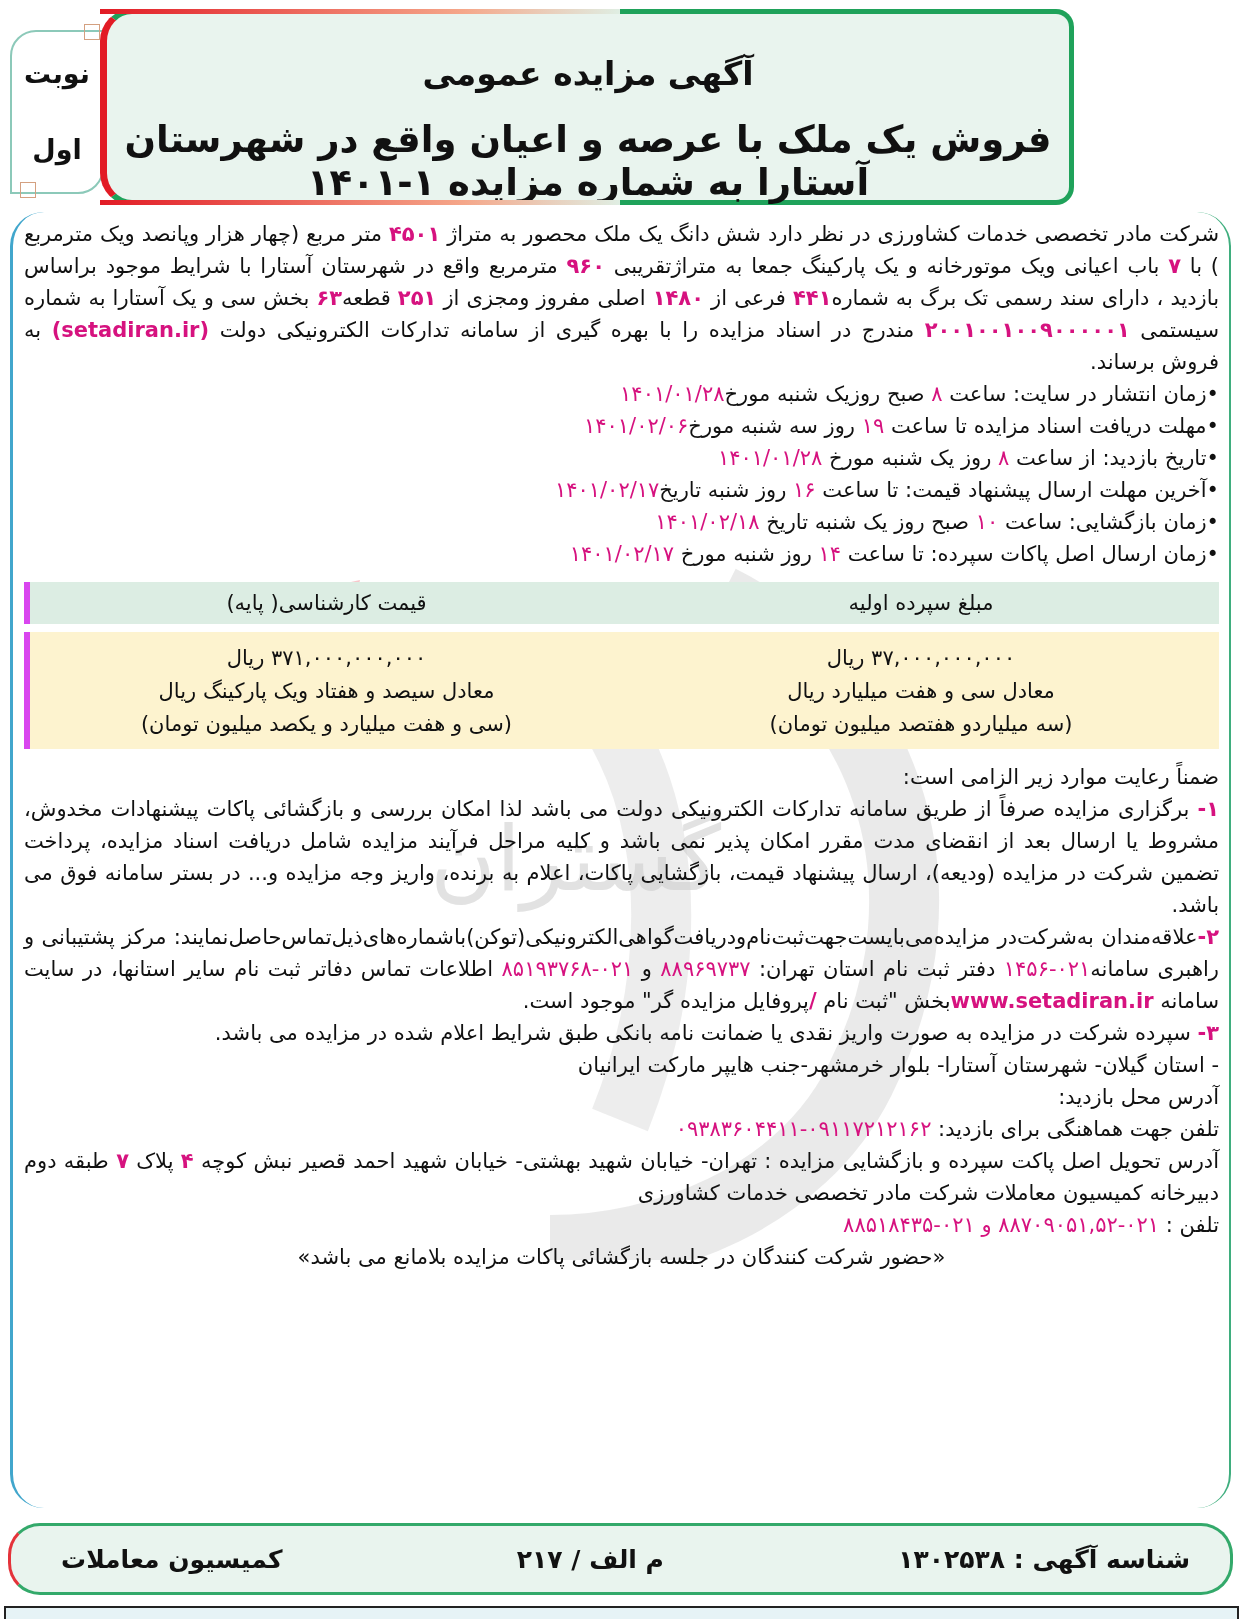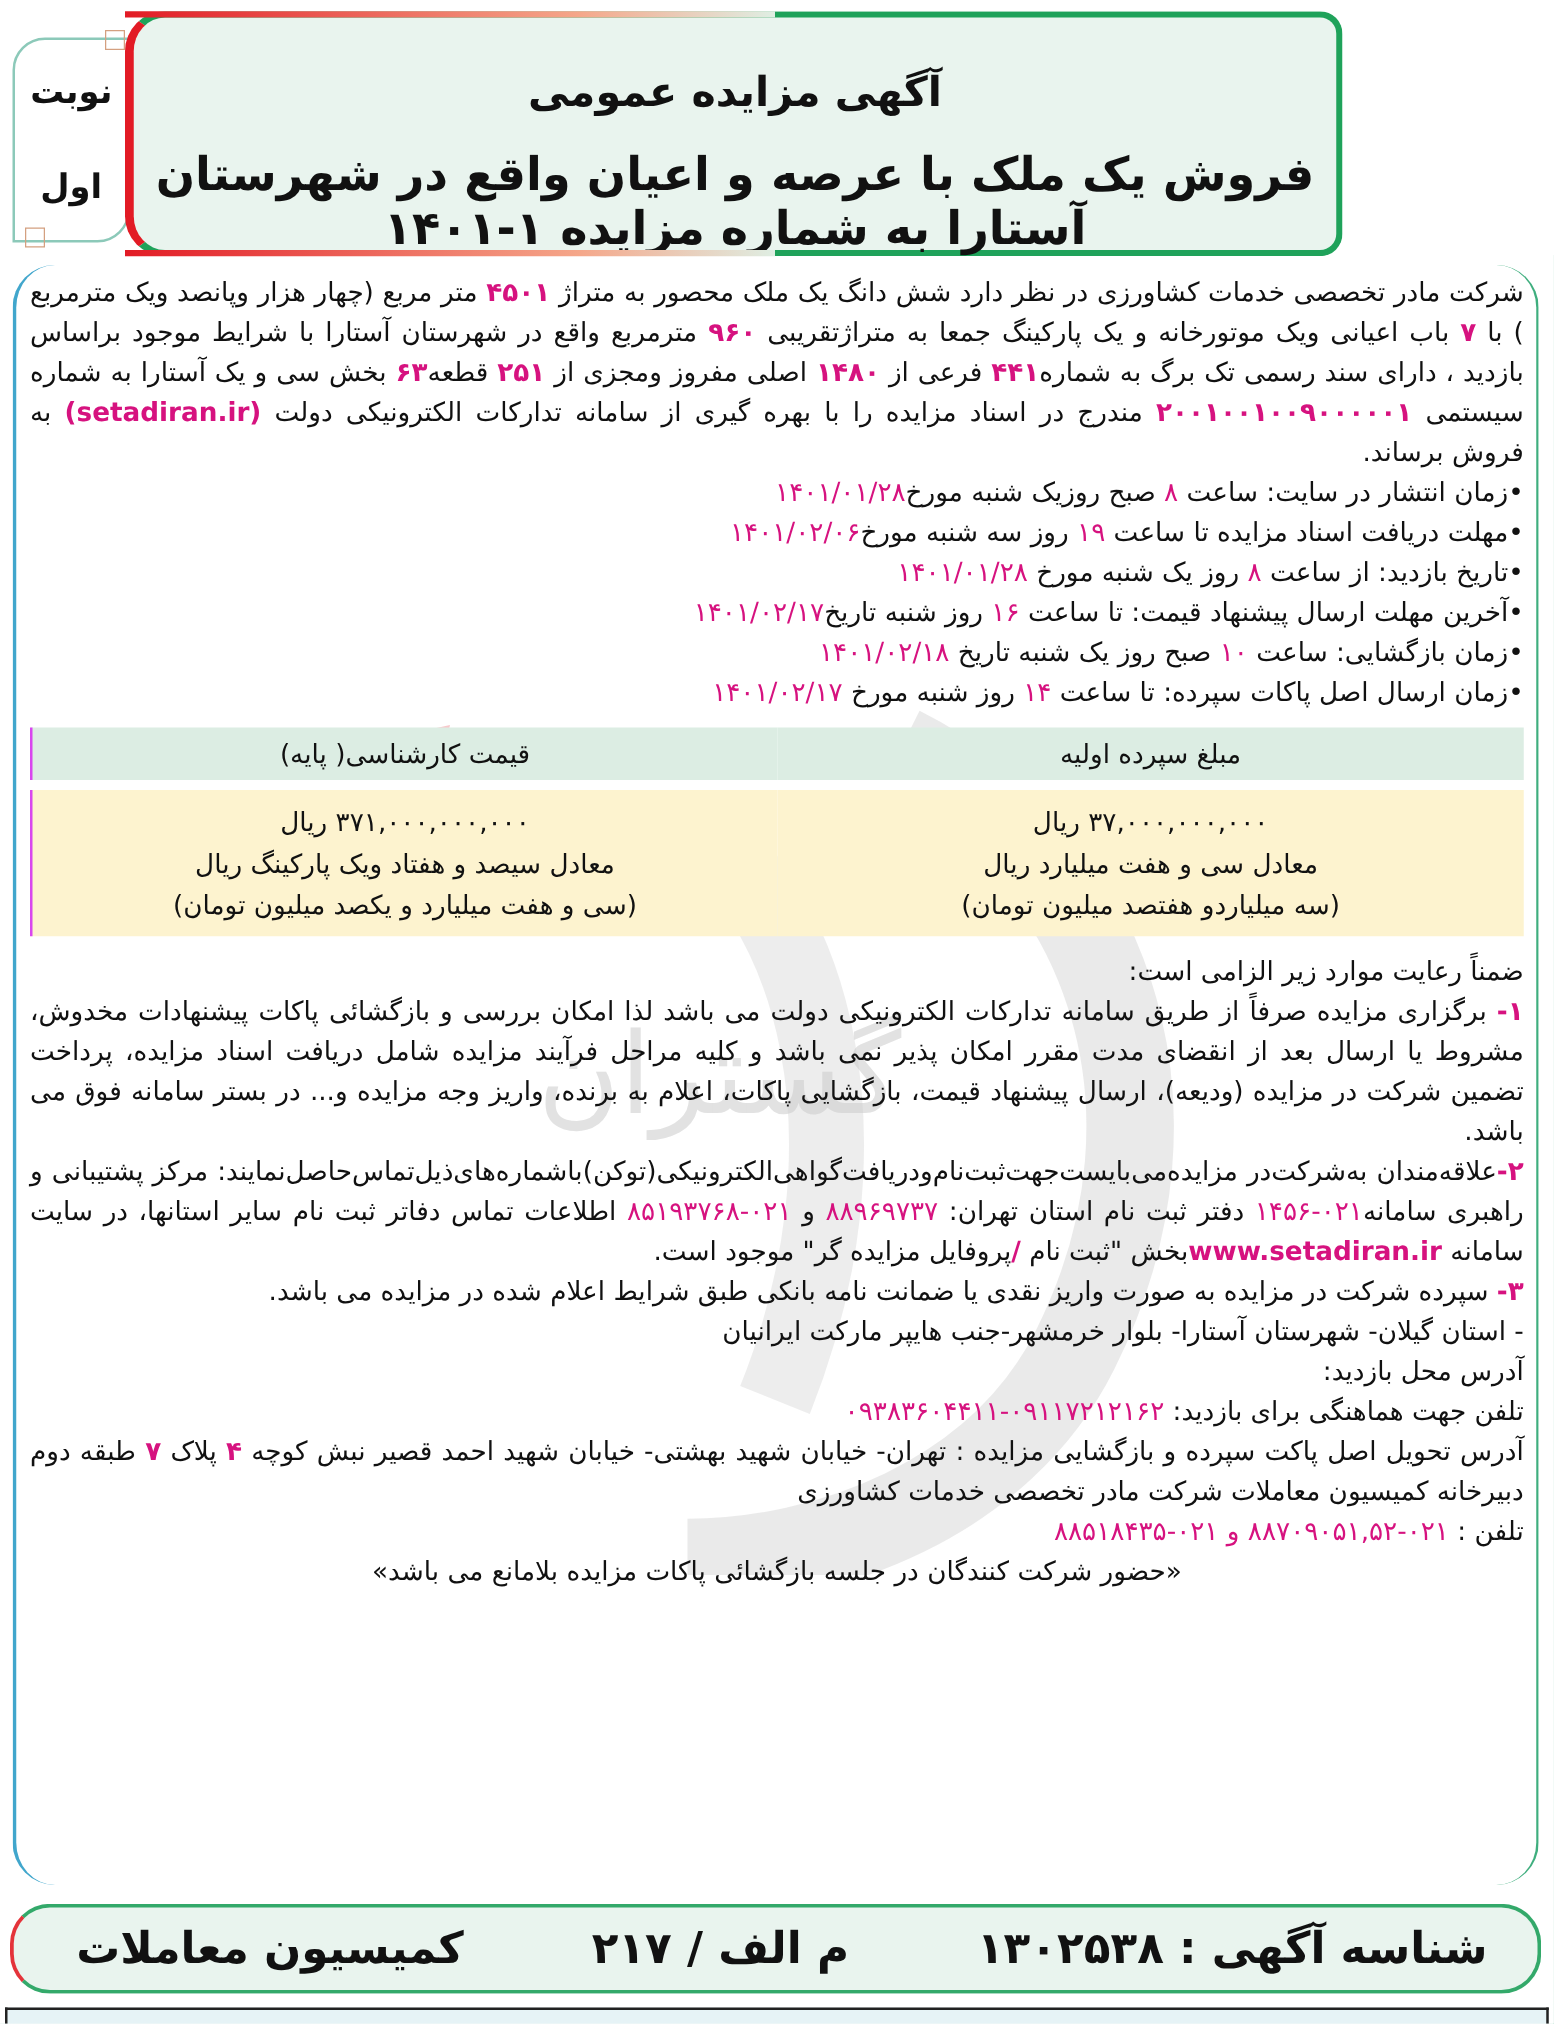--- a/index.html
+++ b/index.html
@@ -155,21 +155,21 @@
       background: #fdf3cf;
       text-align: center;
       padding: 10px 0 8px 0;
       vertical-align: top;
     }
     .price-table .gap-row td {
       background: #ffffff;
       height: 8px;
       padding: 0;
     }
-    .sep-cell { border-left: 2px solid #d946ef; }
+    .sep-cell { border-left: 6px solid #d946ef; }
 
     .section-gap { height: 12px; }
 
     
     .footer-box {
       position: absolute;
       left: 8px;
       top: 1523px;
       width: 1225px;
       height: 72px;
@@ -180,21 +180,21 @@
       border-right: 3px solid #33a96a;
       border-radius: 32px 32px 32px 32px;
       box-sizing: border-box;
       z-index: 2;
       display: flex;
       align-items: center;
       justify-content: space-between;
       padding: 0 40px 0 50px;
     }
     .footer-item {
-      font-size: 35px;
+      font-size: 25px;
       font-weight: bold;
       color: #111;
       white-space: nowrap;
     }
     .bottom-strip {
       position: absolute;
       left: 4px;
       top: 1606px;
       width: 1235px;
       height: 13px;

